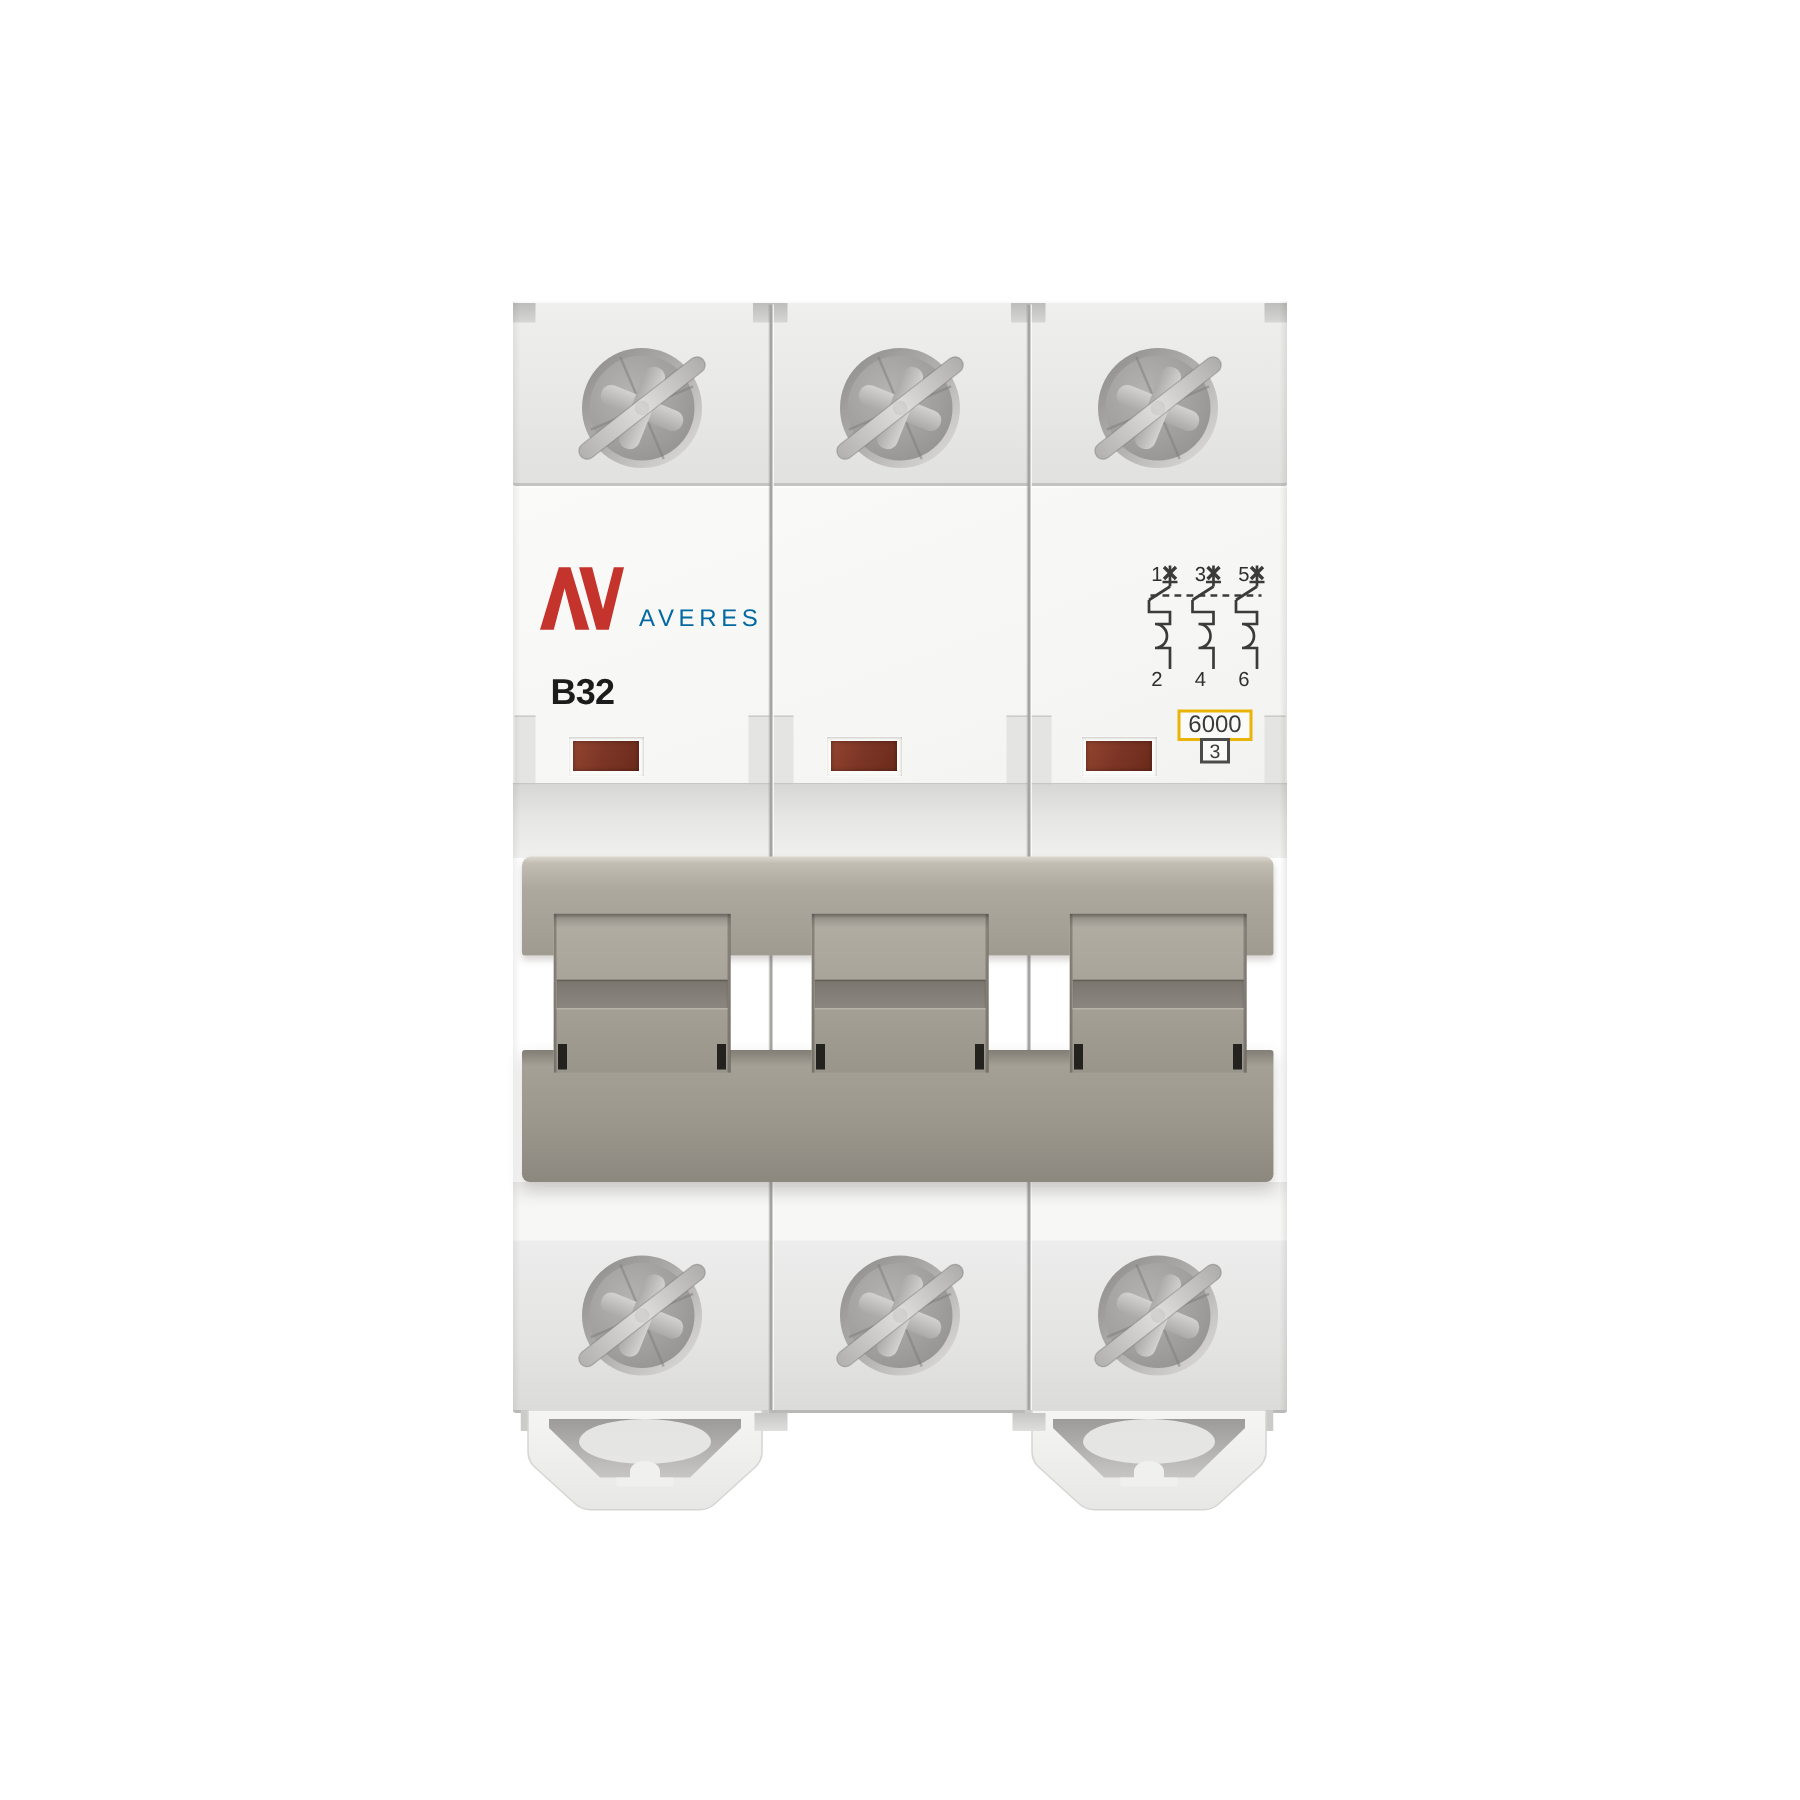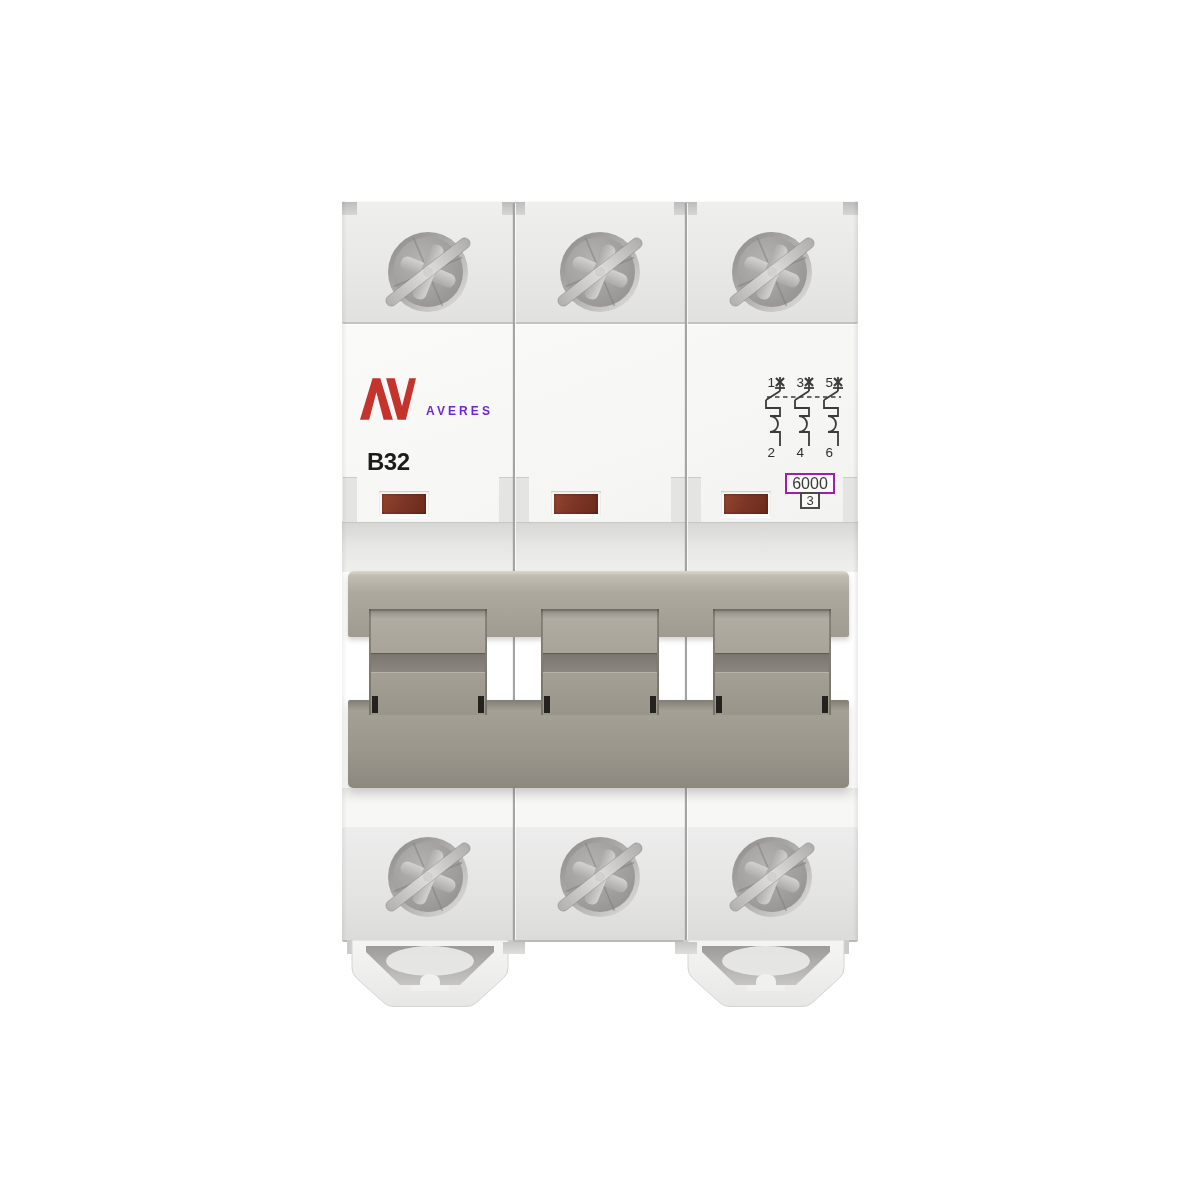--- a/index.html
+++ b/index.html
@@ -26,31 +26,31 @@
   .recess-band{position:absolute;left:0;top:321px;width:516px;height:49px;z-index:2;
              background:linear-gradient(180deg,#d7d7d5 0%,#e6e6e4 45%,#f0f0ee 100%);
              border-top:1px solid #c7c7c5;}
 
   
   .separator{position:absolute;top:2px;width:2px;height:737px;background:#a4a4a2;z-index:3;
              box-shadow:1px 0 0 rgba(255,255,255,.75),-1px 0 0 rgba(0,0,0,.05);}
 
   
   .logo-mark{position:absolute;left:18px;top:177px;z-index:4;}
-  .brand-name{position:absolute;left:84px;top:203px;z-index:4;font-size:12px;letter-spacing:3.1px;
-              color:#6d28d9;font-weight:700;}
+  .brand-name{position:absolute;left:84px;top:203px;z-index:4;font-size:16px;letter-spacing:3.1px;
+              color:#0369a1;font-weight:400;}
   .rating{position:absolute;left:25px;top:247px;z-index:4;font-size:24px;font-weight:bold;
           letter-spacing:-.5px;color:#1c1c1c;}
   .window{position:absolute;top:290px;width:44px;height:20px;z-index:4;background:#fbfbfa;padding:3px;
           box-shadow:inset 0 1px 2px rgba(0,0,0,.22),0 1px 1px rgba(255,255,255,.85);}
   .window .glass{width:100%;height:100%;
           background:linear-gradient(115deg,#93452f 0%,#7d3626 45%,#6b2a1b 100%);
           box-shadow:inset 0 0 3px rgba(0,0,0,.4);}
   .diagram{position:absolute;left:413px;top:171px;z-index:4;}
-  .cap-box{position:absolute;left:443px;top:272px;width:46px;height:17px;z-index:4;border:2px solid #a21caf;
+  .cap-box{position:absolute;left:443px;top:272px;width:46px;height:17px;z-index:4;border:2px solid #eab308;
            background:rgba(255,255,255,.55);font-size:16px;line-height:17px;text-align:center;color:#3a3a38;}
   .class-box{position:absolute;left:458px;top:291px;width:16px;height:13px;z-index:4;border:2px solid #4b4b49;
            background:rgba(255,255,255,.55);font-size:13px;line-height:13px;text-align:center;color:#3a3a38;}
 
   
   .bar-top{position:absolute;left:6px;top:370px;width:501px;height:66px;z-index:6;
            border-radius:6px 6px 2px 2px;
            background:linear-gradient(180deg,#dcd8cf 0%,#c2bdb3 7%,#aea99f 32%,#a09b91 100%);
            box-shadow:0 3px 5px rgba(90,85,75,.25);}
   .bar-bottom{position:absolute;left:6px;top:499px;width:501px;height:88px;z-index:6;

